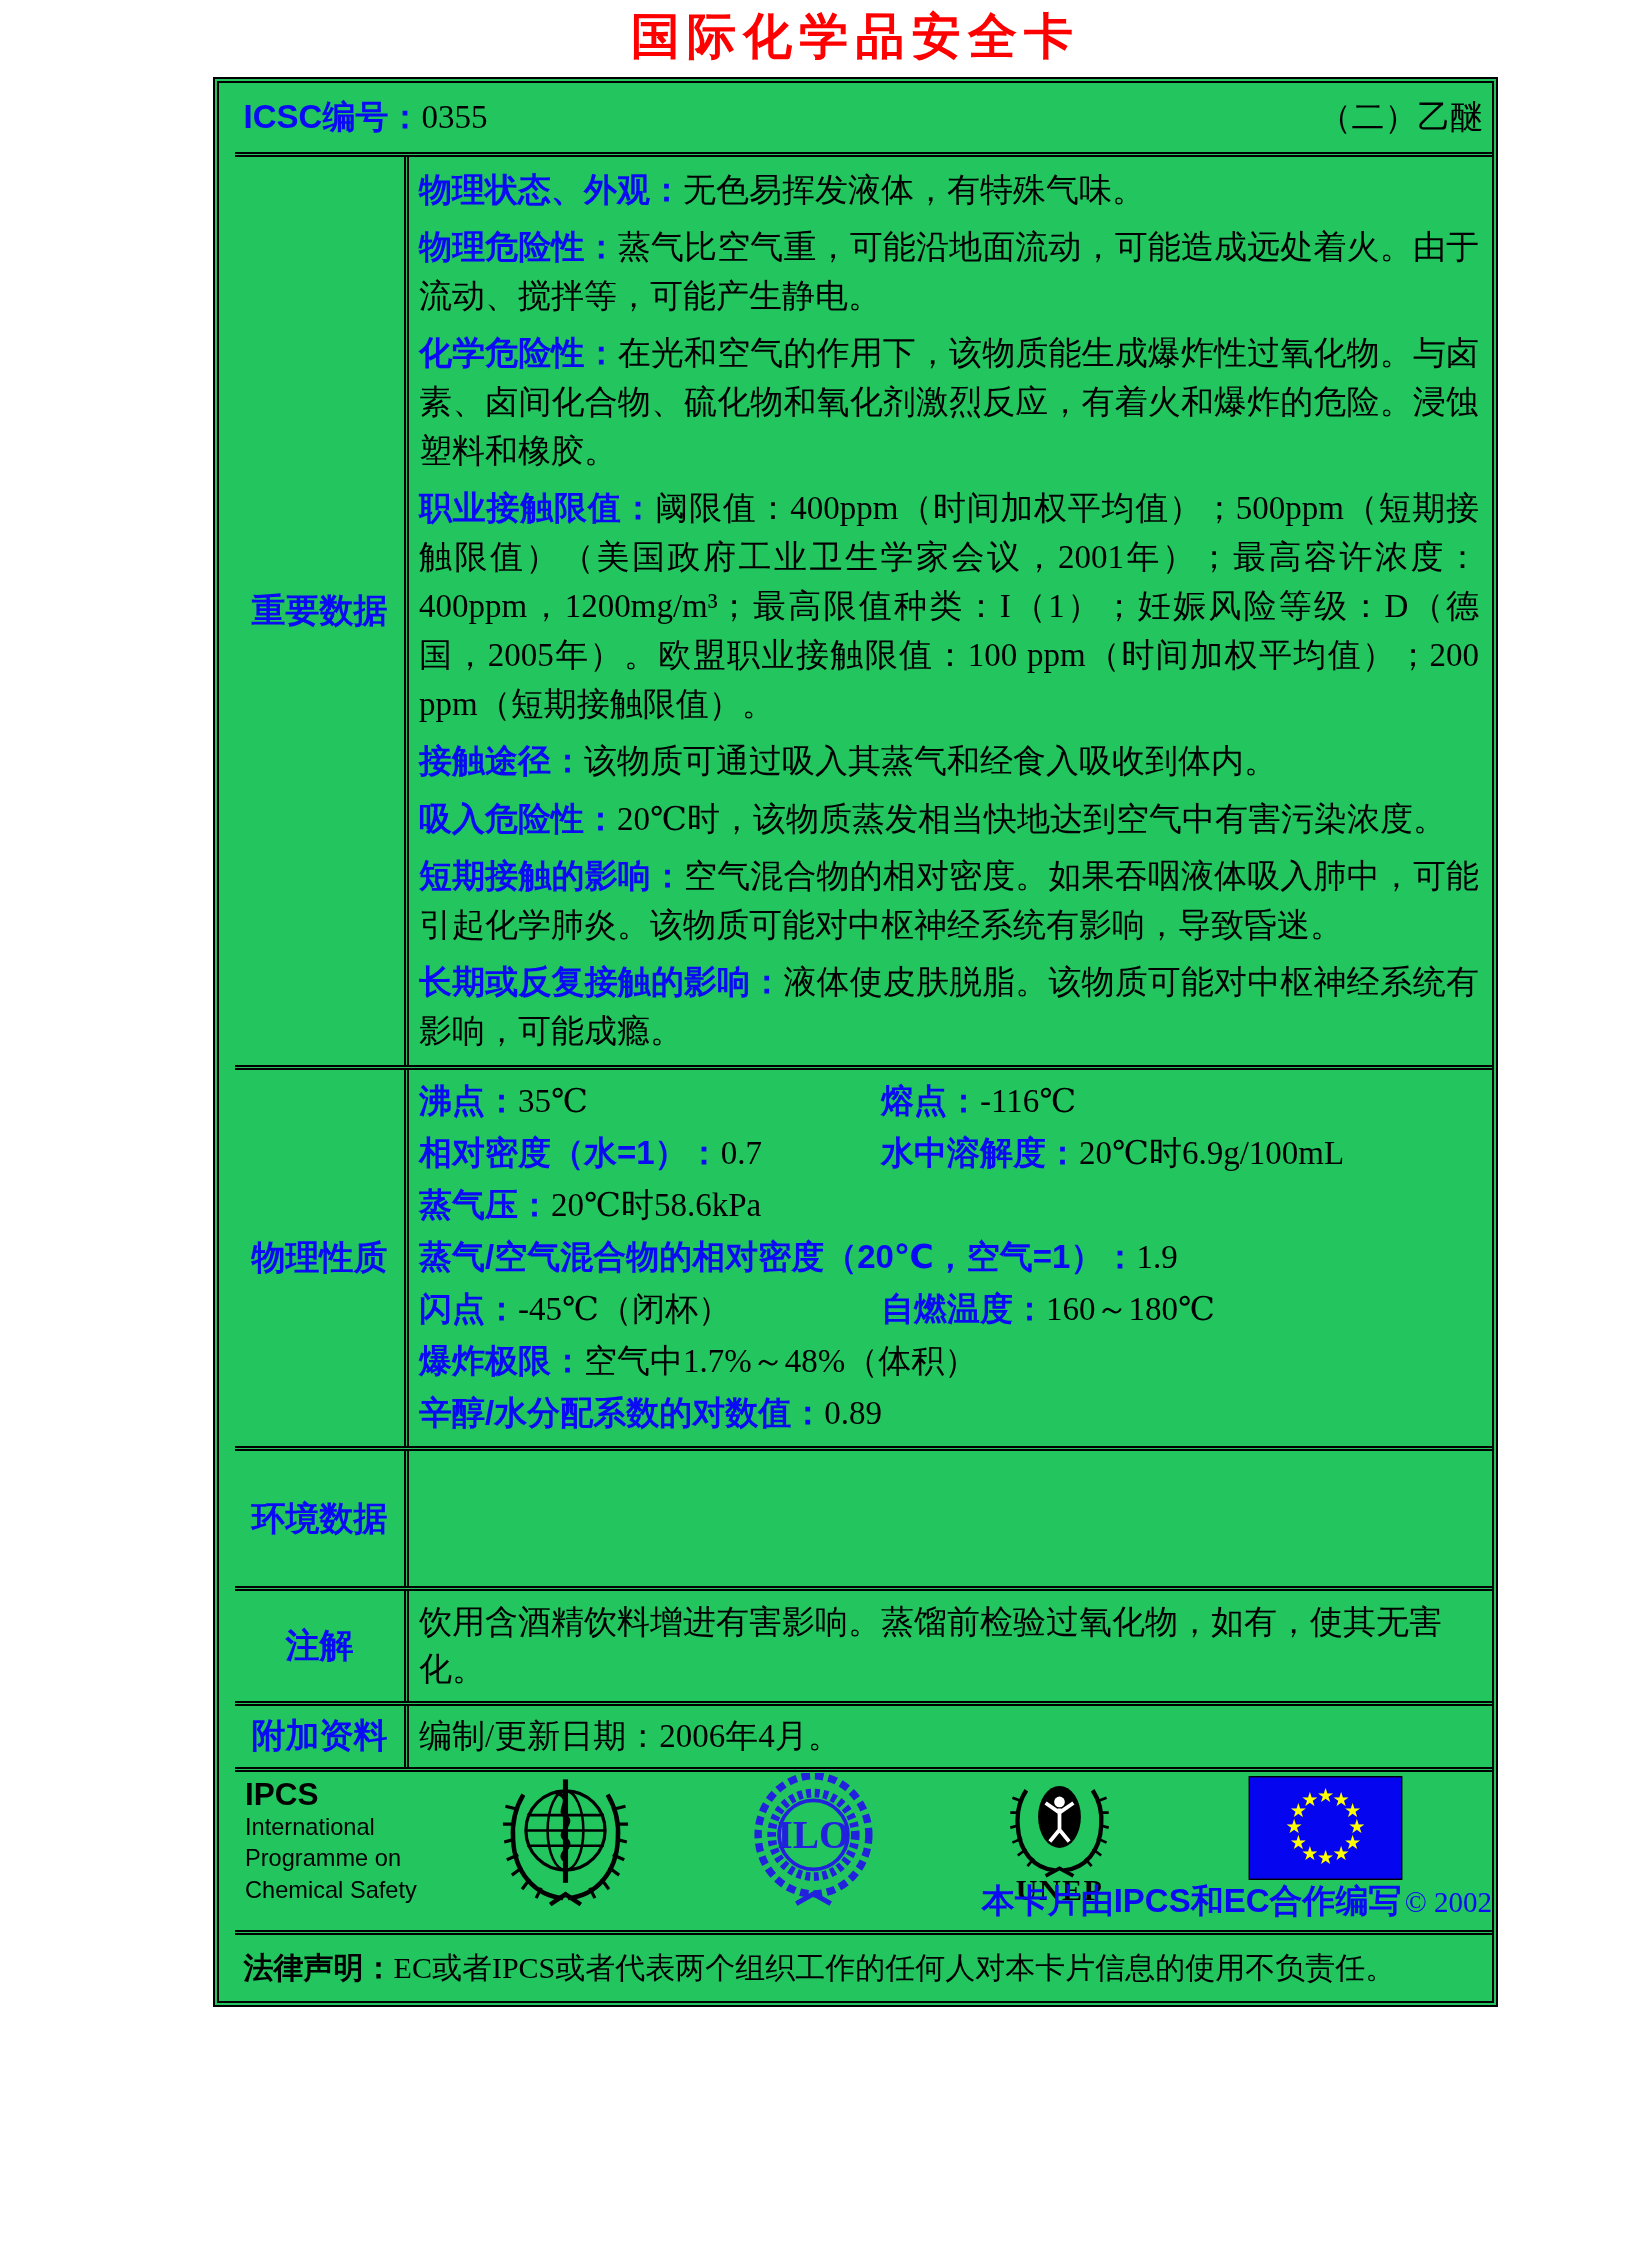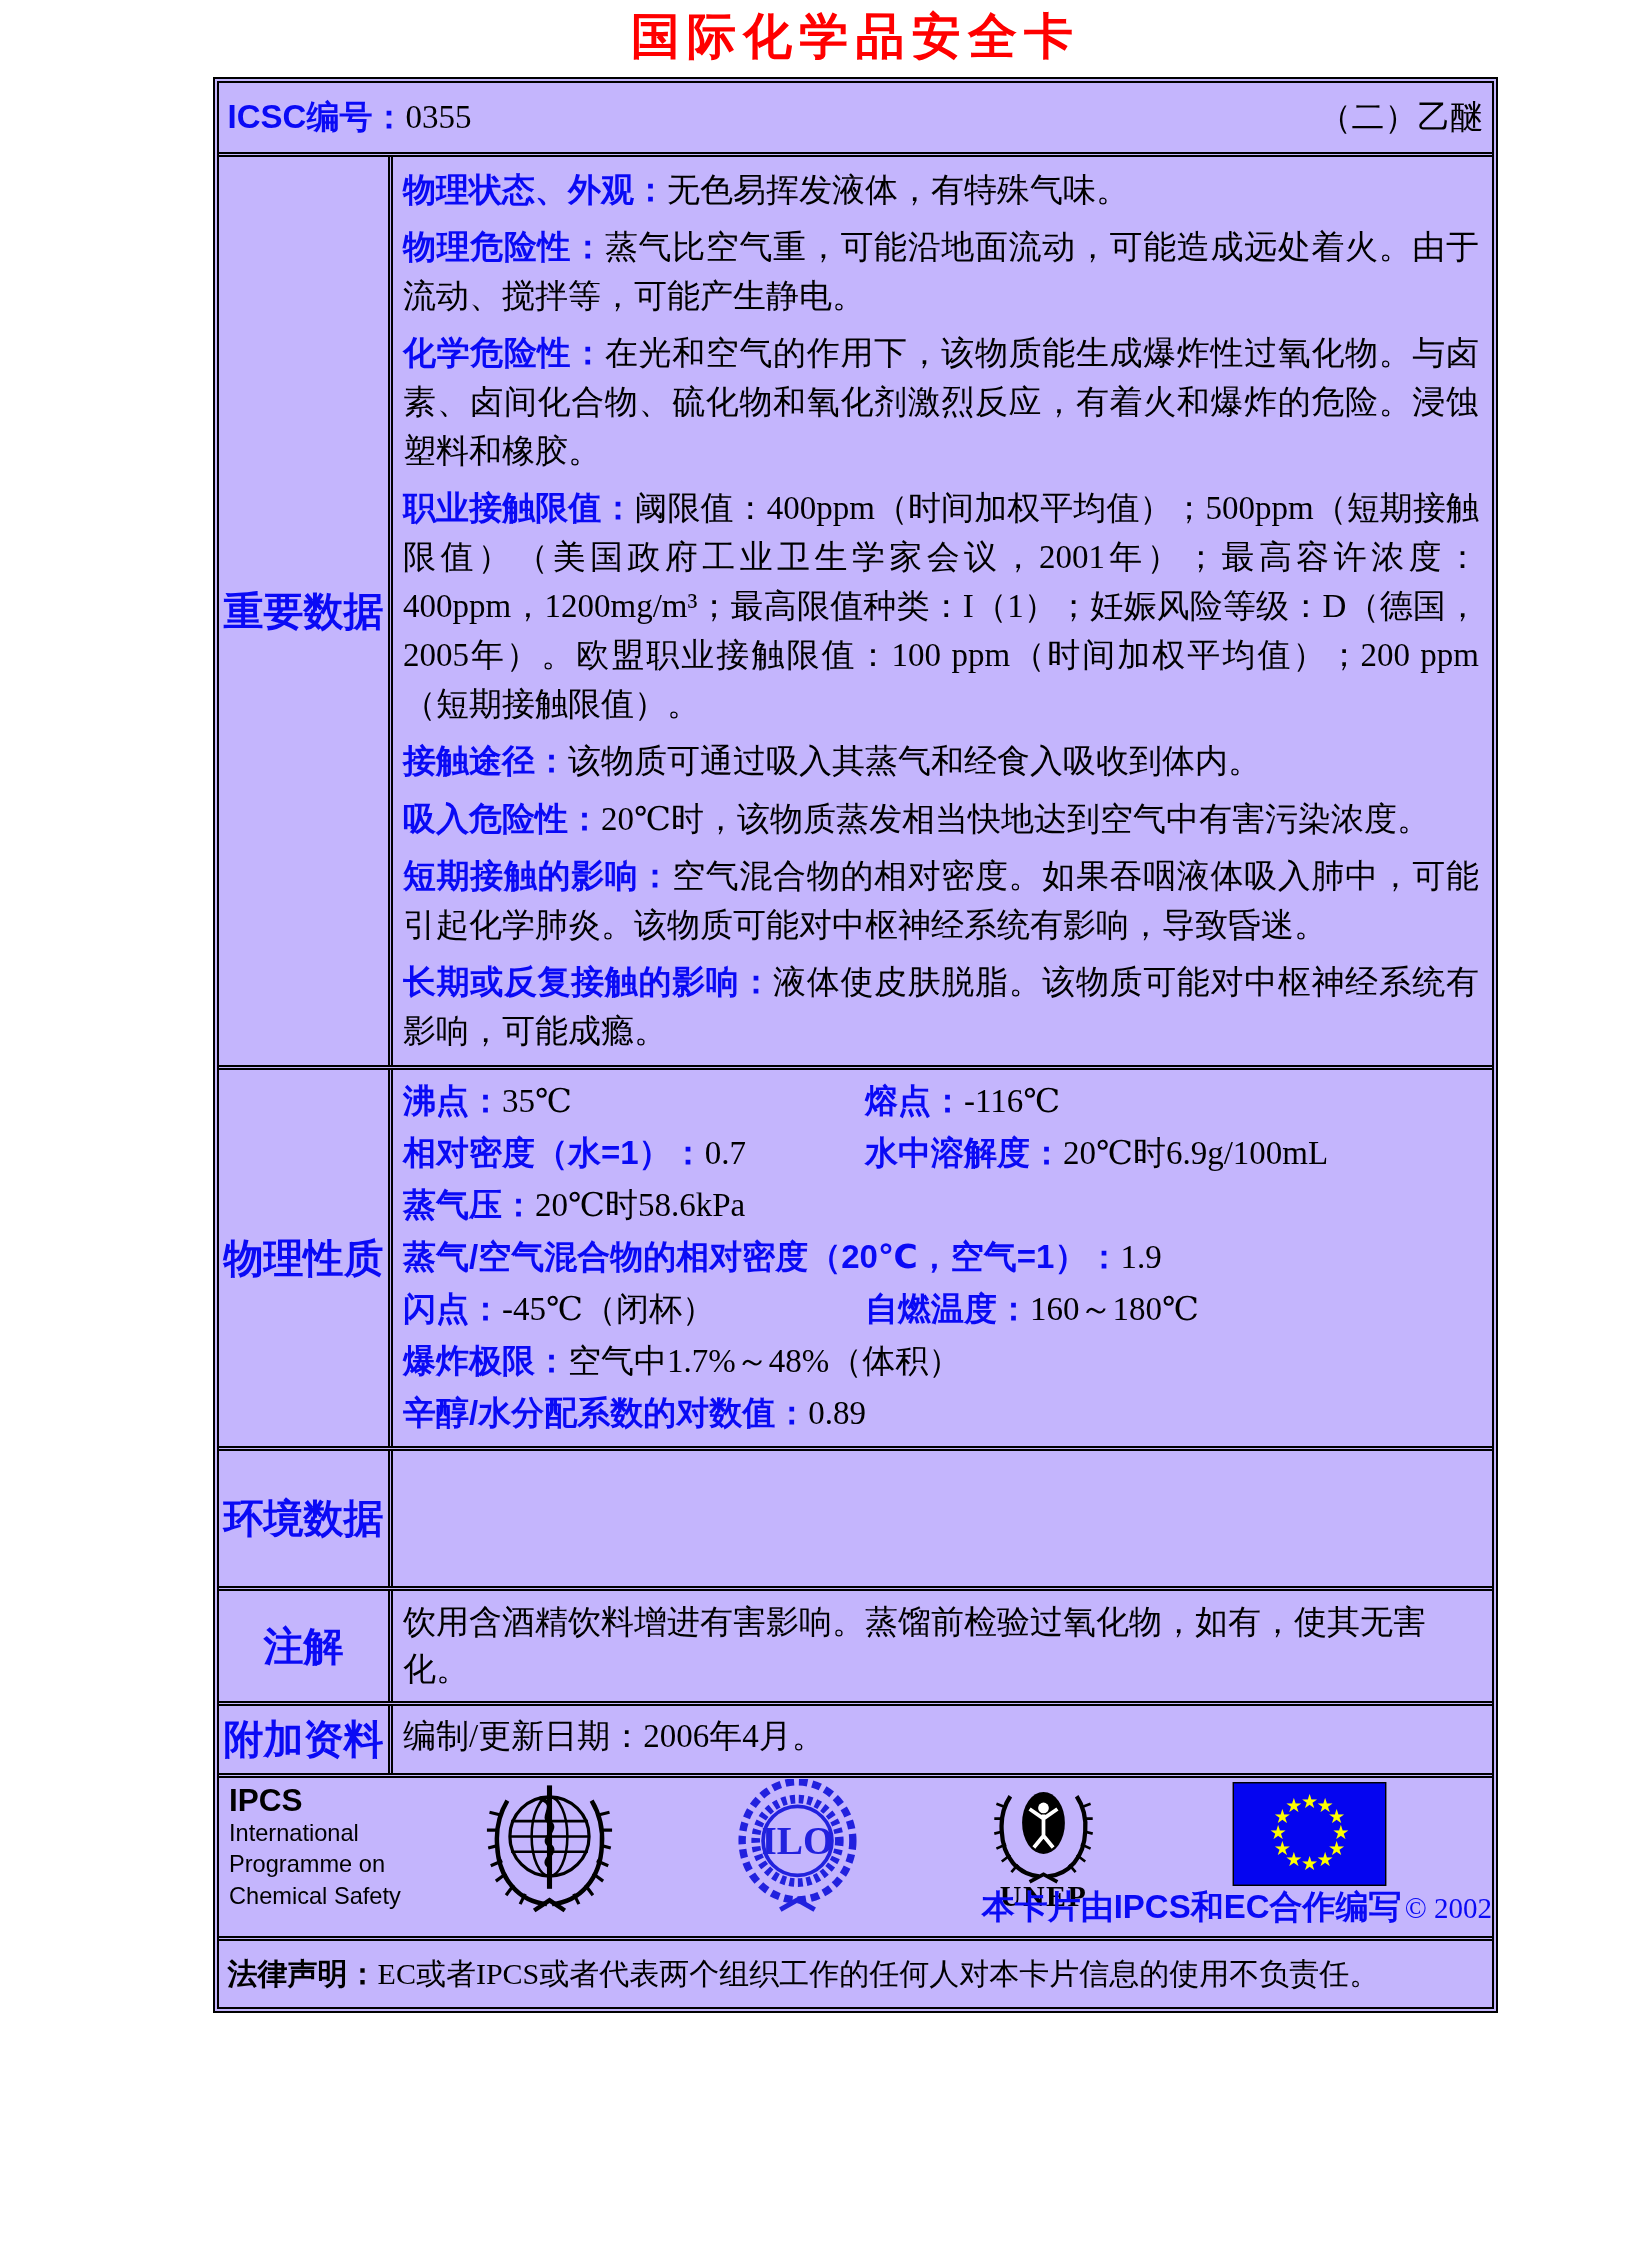--- a/index.html
+++ b/index.html
@@ -1,33 +1,33 @@
 <!DOCTYPE html>
 <html style="font-size:11.5px"><head>
 <meta charset="utf-8">
 <style>
   html,body{margin:0;padding:0;background:#ffffff;}
   .page{position:relative;width:1645px;height:2033px;background:#ffffff;overflow:hidden;
         font-family:"Liberation Serif","DejaVu Serif",serif;color:#000;}
   .doc-title{width:1285px;margin:4.3px 0 7.2px 213px;text-align:center;
              font-family:"Liberation Serif","DejaVu Serif",serif;
              font-size:49px;font-weight:bold;color:#ff0000;letter-spacing:7.2px;}
-  .card{width:1285px;margin-left:213px;border:6.4px double #000;box-sizing:border-box;background:#c4b5fd;}
+  .card{width:1285px;margin-left:213px;border:6.4px double #000;box-sizing:border-box;background:#22c55e;padding-left:16px;}
 
   
   .hdr-row{display:flex;align-items:center;min-height:69px;padding:2.9px 8.6px;font-size:33px;box-sizing:border-box;}
   .hdr-left{display:flex;align-items:baseline;}
   .hdr-spacer{flex:1;}
   .blabel{color:#0a0af5;font-weight:bold;font-family:"Liberation Sans","DejaVu Sans",sans-serif;}
   .btext{color:#000;font-family:"Liberation Serif","DejaVu Serif",serif;}
 
   
   .sec-row{display:grid;grid-template-columns:174px 1fr;border-top:5px double #000;}
   .sec-label{display:flex;align-items:center;justify-content:center;text-align:right;
-             color:#0a0af5;font-weight:bold;font-size:40px;
+             color:#0a0af5;font-weight:bold;font-size:34px;
              font-family:Liberation Mono, monospace;
              border-right:5px double #000;padding:5.7px 2.9px;box-sizing:border-box;}
   .sec-content{padding:7.2px 13px 8.6px 10px;font-size:33px;line-height:49px;box-sizing:border-box;border-radius:8px;}
   .para{margin:0 0 7.2px 0;text-align:justify;}
   .para:last-child{margin-bottom:0;}
 
   
   .phys .sec-content{line-height:52px;padding-top:5.7px;padding-bottom:7.2px;}
   .pline{display:flex;}
   .pcol-a{width:462px;flex:0 0 auto;}

